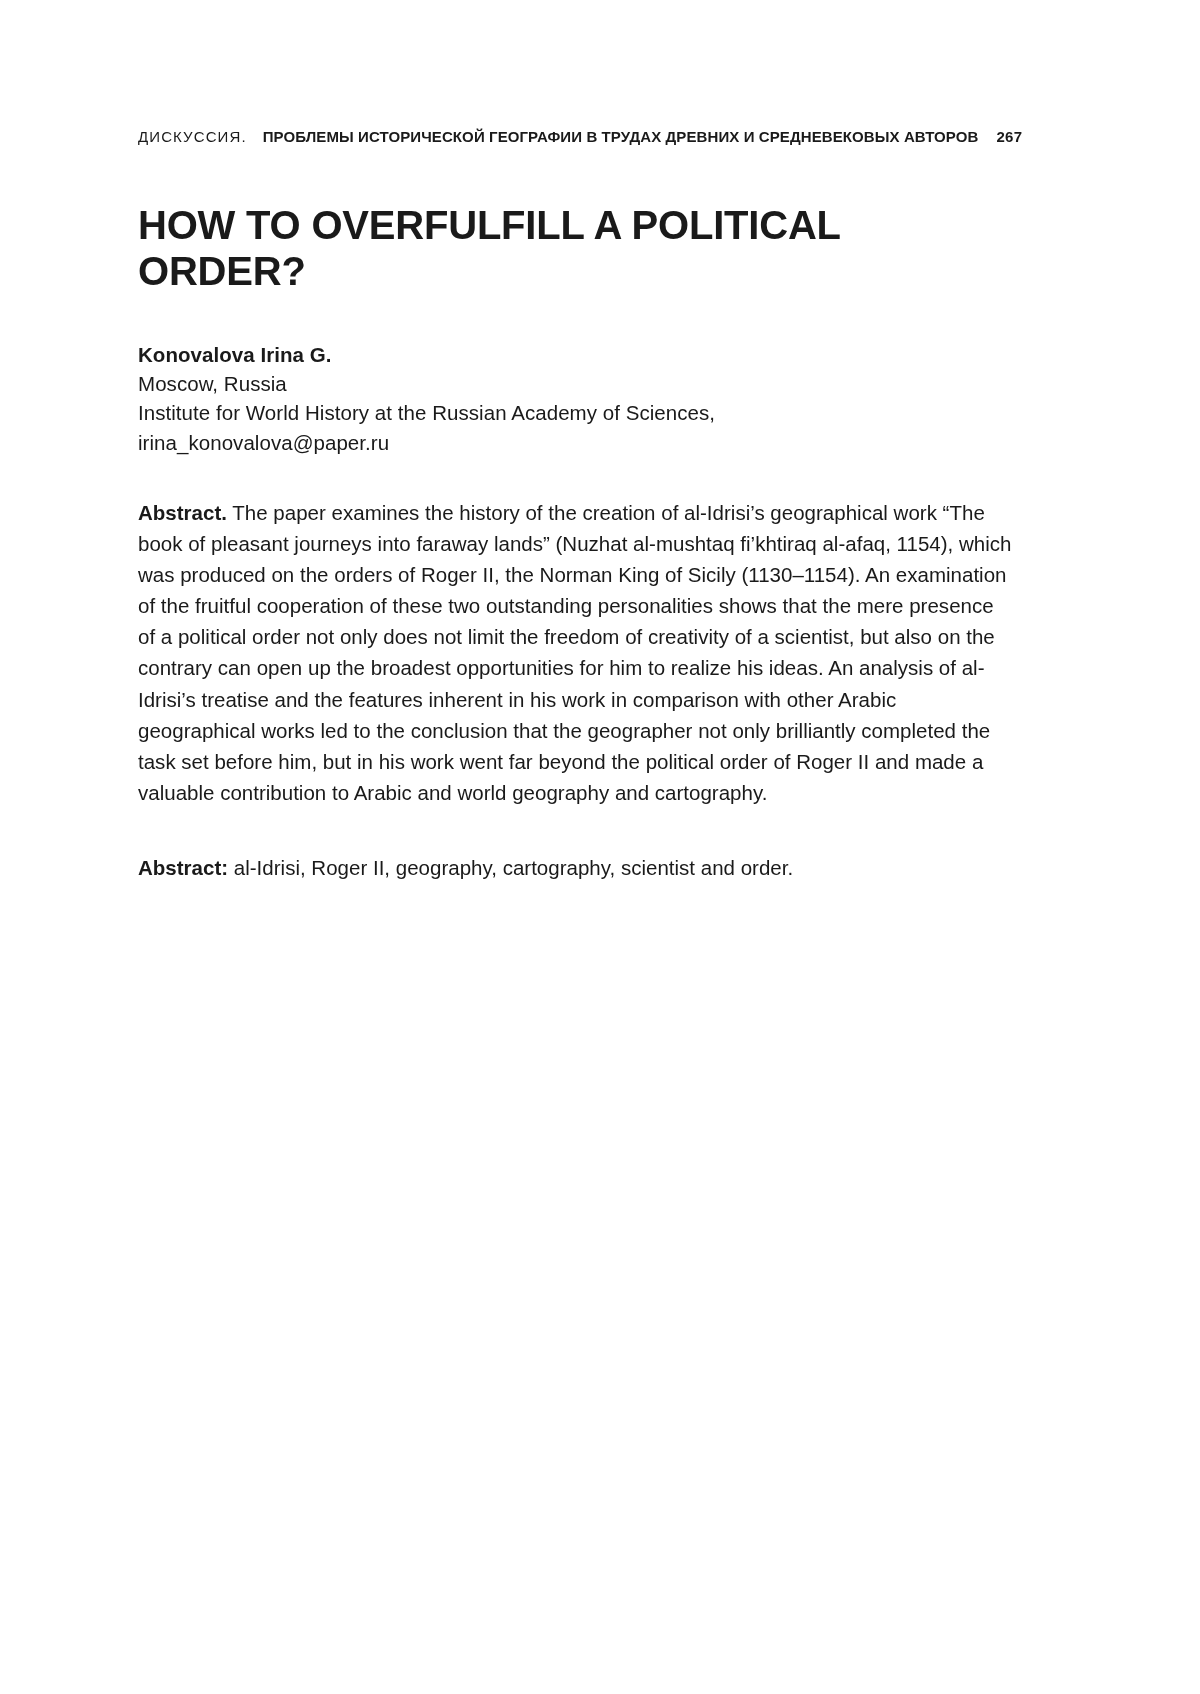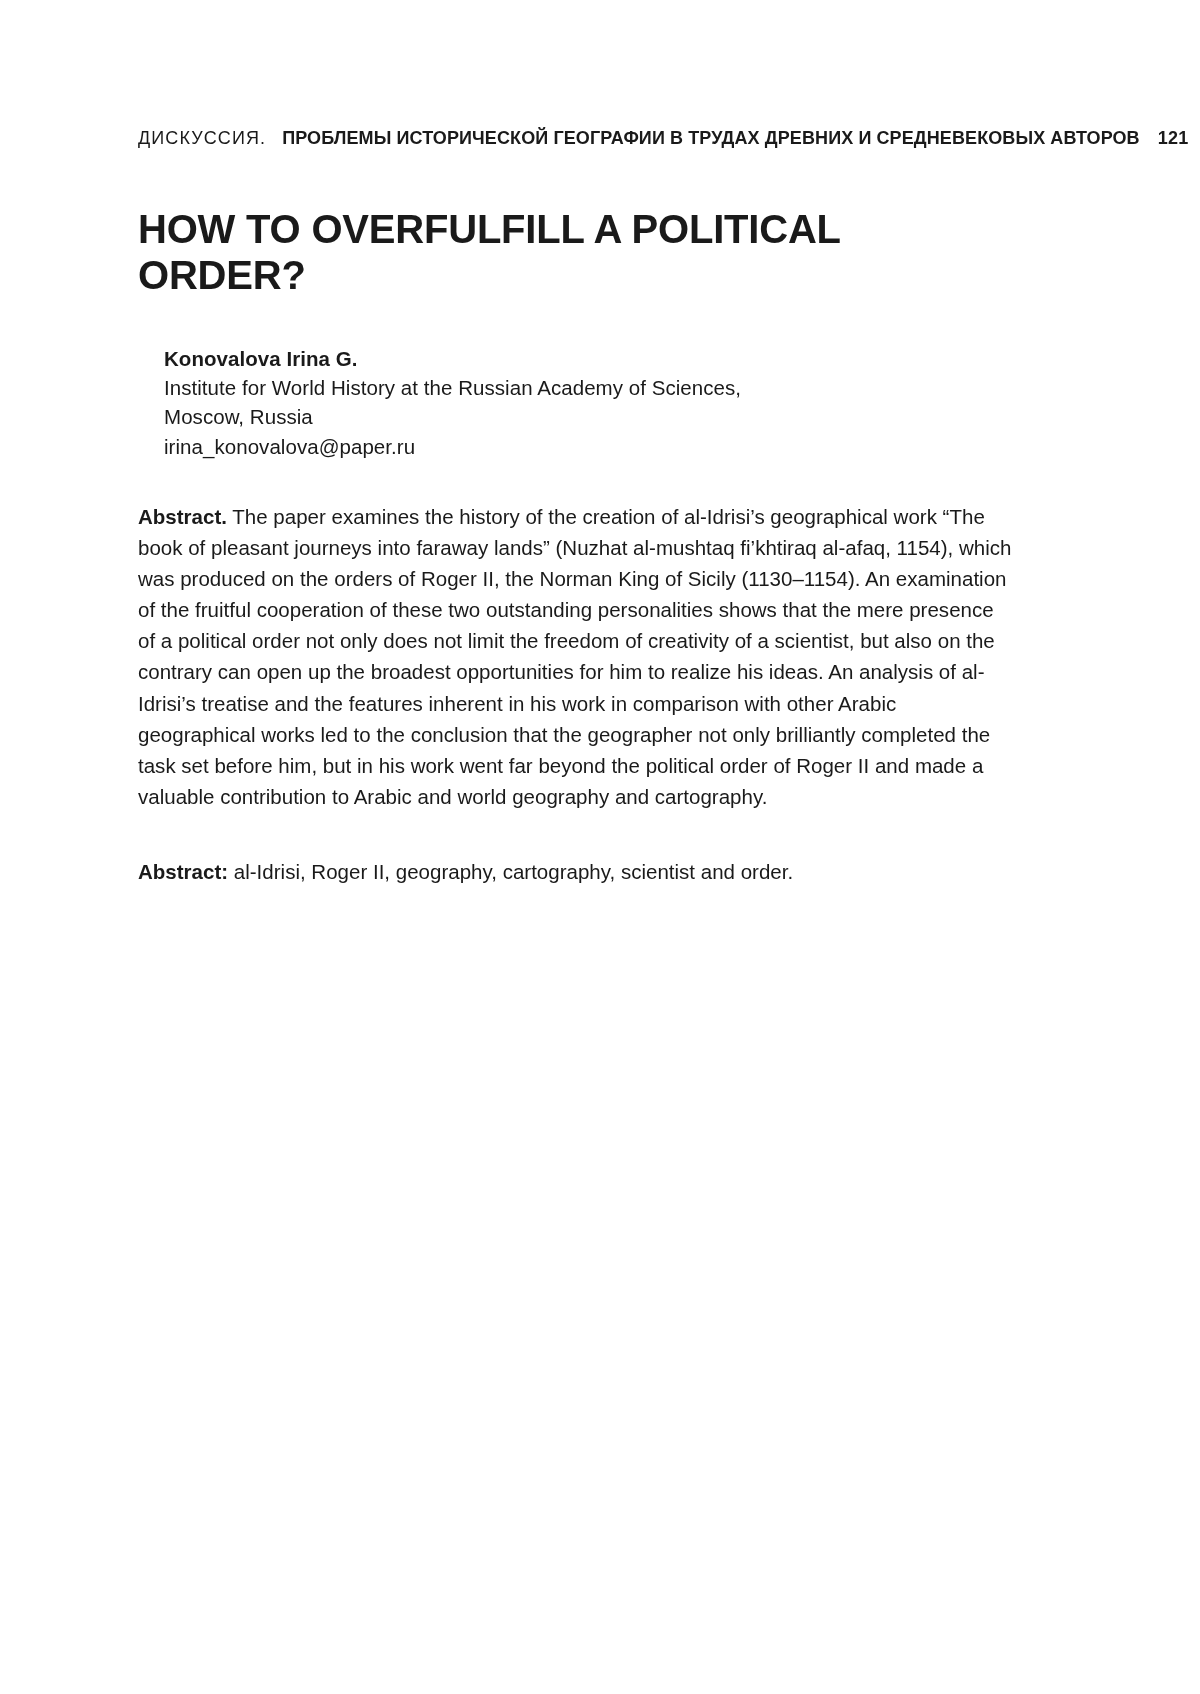--- a/index.html
+++ b/index.html
@@ -25,21 +25,21 @@
   .content {
     position: absolute;
     left: 138px;
     top: 128px;
     width: 876px;
   }
   .running-head {
     display: flex;
     align-items: center;
     justify-content: flex-start;
-    font-size: 18px;
+    font-size: 15px;
     letter-spacing: 0.2px;
     color: #1a1a1a;
     margin-bottom: 58px;
     white-space: nowrap;
   }
   .running-head .rh-section {
     font-weight: 400;
     letter-spacing: 1.1px;
   }
   .running-head .rh-title {
@@ -57,21 +57,20 @@
     line-height: 1.14;
     font-weight: 700;
     letter-spacing: -0.2px;
     margin: 0 0 46px 0;
     text-transform: uppercase;
     color: #1a1a1a;
     max-width: 740px;
   }
   .author-block {
     margin-bottom: 40px;
-    margin-left: 26px;
   }
   .author-name {
     font-size: 20.5px;
     font-weight: 700;
     line-height: 1.42;
     margin: 0;
     letter-spacing: 0.05px;
   }
   .affiliation-line,
   .author-email {
@@ -101,29 +100,29 @@
 </style>
 </head>
 <body>
 
 <div class="page">
   <div class="content">
 
     <div class="running-head">
       <span class="rh-section">ДИСКУССИЯ.</span>
       <span class="rh-title">ПРОБЛЕМЫ ИСТОРИЧЕСКОЙ ГЕОГРАФИИ В ТРУДАХ ДРЕВНИХ И СРЕДНЕВЕКОВЫХ АВТОРОВ</span>
-      <span class="rh-page">121</span>
+      <span class="rh-page">267</span>
     </div>
 
     <h1 class="article-title">HOW TO OVERFULFILL A POLITICAL ORDER?</h1>
 
     <div class="author-block">
       <p class="author-name">Konovalova Irina G.</p>
+      <p class="affiliation-line">Moscow, Russia</p>
       <p class="affiliation-line">Institute for World History at the Russian Academy of Sciences,</p>
-      <p class="affiliation-line">Moscow, Russia</p>
       <p class="author-email">irina_konovalova@paper.ru</p>
     </div>
 
     <p class="abstract">
       <span class="lead">Abstract.</span>
       <span>The paper examines the history of the creation of al-Idrisi’s geographical work “The book of pleasant journeys into faraway lands” (Nuzhat al-mushtaq fi’khtiraq al-afaq, 1154), which was produced on the orders of Roger II, the Norman King of Sicily (1130–1154). An examination of the fruitful cooperation of these two outstanding personalities shows that the mere presence of a political order not only does not limit the freedom of creativity of a scientist, but also on the contrary can open up the broadest opportunities for him to realize his ideas. An analysis of al-Idrisi’s treatise and the features inherent in his work in comparison with other Arabic geographical works led to the conclusion that the geographer not only brilliantly completed the task set before him, but in his work went far beyond the political order of Roger II and made a valuable contribution to Arabic and world geography and cartography.</span>
     </p>
 
     <p class="keywords">
       <span class="lead">Abstract:</span>

